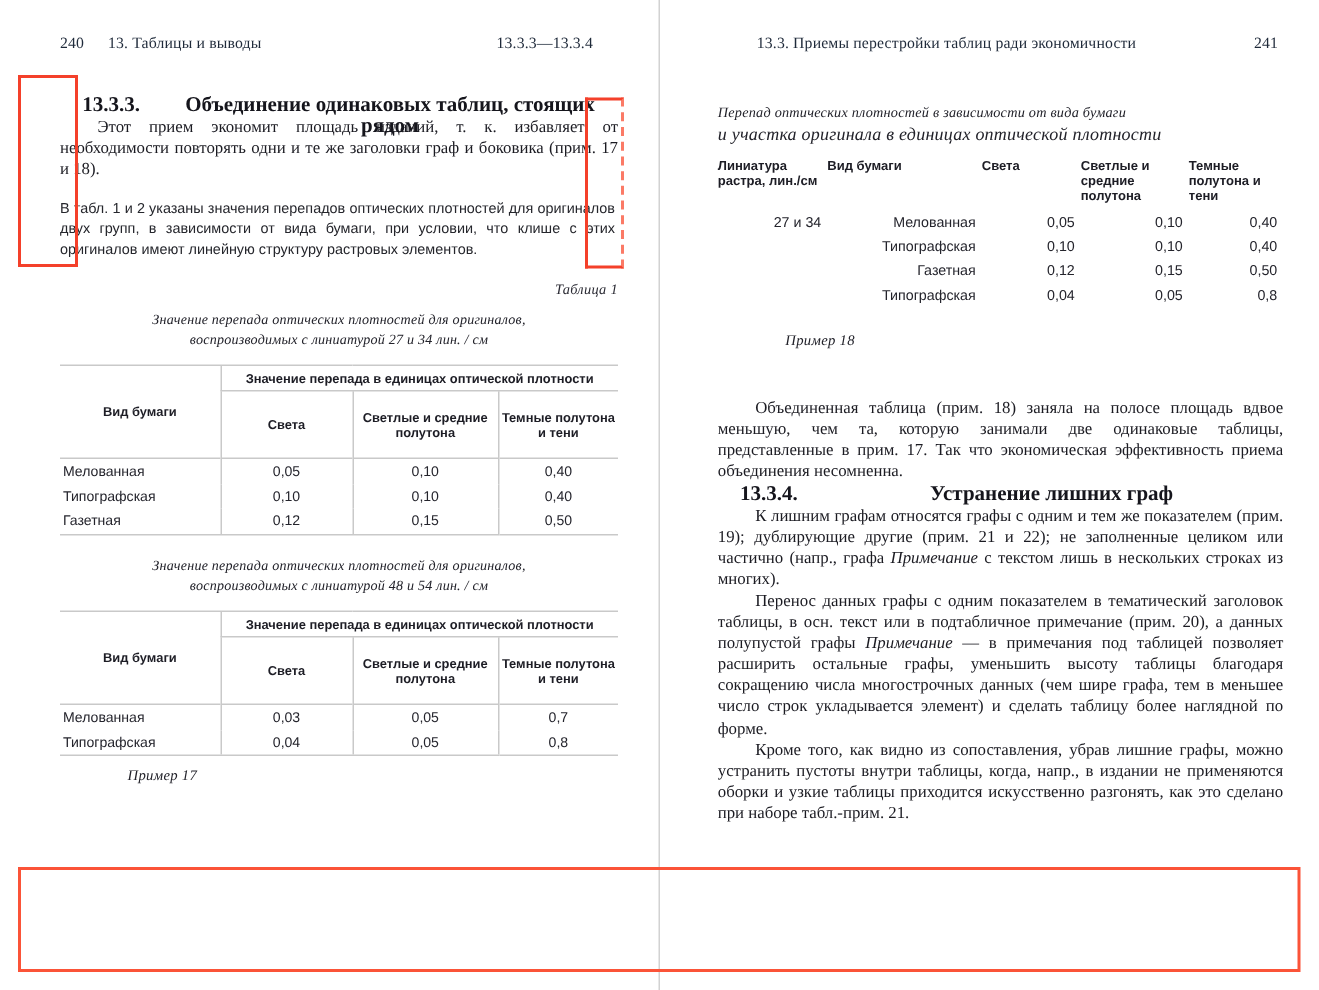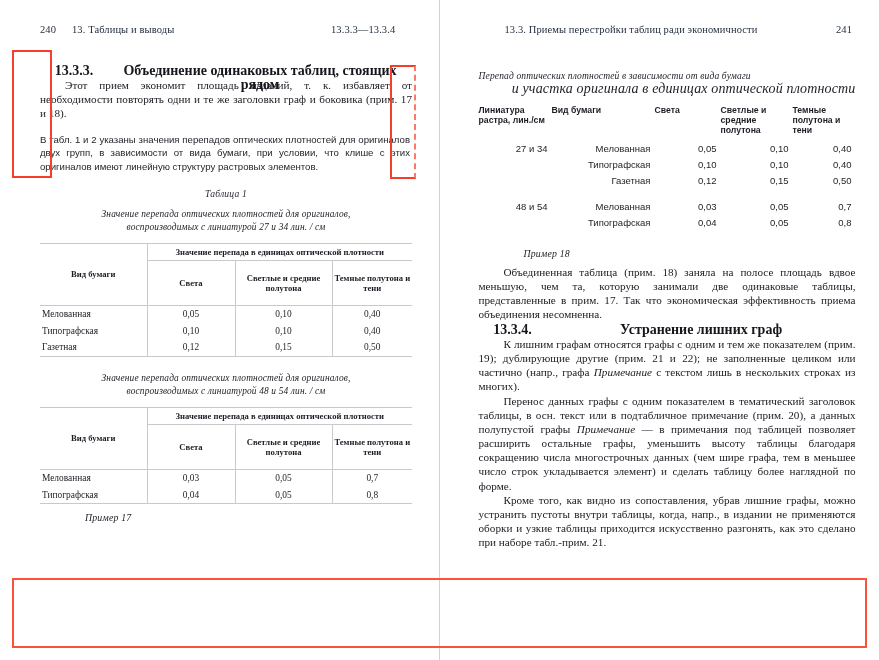--- a/index.html
+++ b/index.html
@@ -99,21 +99,21 @@
     color: #25262c;
     text-align: justify;
     margin: 0;
   }
 
   
   .tabnum {
     font-family: "Liberation Serif", serif;
     font-style: italic;
     font-size: 9.6px;
-    text-align: center;
+    text-align: right;
     color: #2a2a33;
     letter-spacing: .2px;
   }
   .tabcap {
     font-family: "Liberation Serif", serif;
     font-style: italic;
     font-size: 9.4px;
     line-height: 12.6px;
     text-align: center;
     color: #22222a;
@@ -137,21 +137,20 @@
   }
   table.t1 col.c1 { width: 107px; }
   table.t1 col.c2 { width: 88px; }
   table.t1 col.c3 { width: 97px; }
   table.t1 col.c4 { width: 80px; }
 
   table.t1 th, table.t1 td {
     padding: 0;
     font-weight: normal;
     color: #24242c;
-    font-family: Liberation Serif, serif;
   }
   table.t1 thead th {
     font-size: 8.6px;
     font-weight: bold;
     line-height: 10.6px;
     text-align: center;
     color: #1d1d25;
   }
   .rule-top  { border-top: 1px solid #c9c9c9; }
   .rule-bot  { border-bottom: 1px solid #c9c9c9; }
@@ -331,21 +330,21 @@
     </div>
   </div>
 
   <div class="page right">
 
     <div class="runhead right-title">13.3. Приемы перестройки таблиц ради экономичности</div>
     <div class="runhead right-folio folio">241</div>
 
     <div class="col" style="top:70px;">
       <div class="tabcap" style="text-align:left; font-size:9.5px; line-height:12.8px;">Перепад оптических плотностей в зависимости от вида бумаги</div>
-      <div class="tabcap" style="text-align:right; font-size:14px; line-height:12.8px;">и участка оригинала в единицах оптической плотности</div>
+      <div class="tabcap" style="text-align:left; font-size:12px; line-height:12.8px;">и участка оригинала в единицах оптической плотности</div>
 
       <table class="t2" style="margin-top:9px;">
         <colgroup>
             <col class="d1">
             <col class="d2">
             <col class="d3">
             <col class="d4">
             <col class="d5">
           </colgroup>
         <thead>
@@ -372,27 +371,20 @@
             <td>0,10</td>
             <td>0,40</td>
           </tr>
           <tr>
             <td></td>
             <td>Газетная</td>
             <td>0,12</td>
             <td>0,15</td>
             <td>0,50</td>
           </tr>
-          <tr class="group-gap">
-            <td>48 и 54</td>
-            <td>Мелованная</td>
-            <td>0,03</td>
-            <td>0,05</td>
-            <td>0,7</td>
-          </tr>
           <tr>
             <td></td>
             <td>Типографская</td>
             <td>0,04</td>
             <td>0,05</td>
             <td>0,8</td>
           </tr>
         </tbody>
       </table>
 

